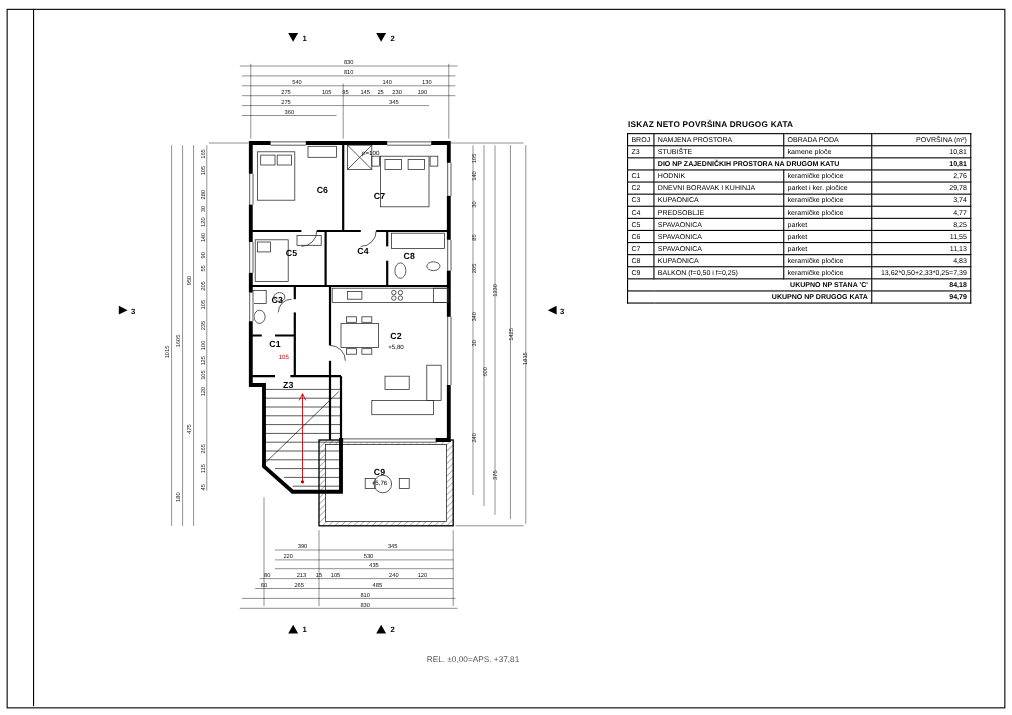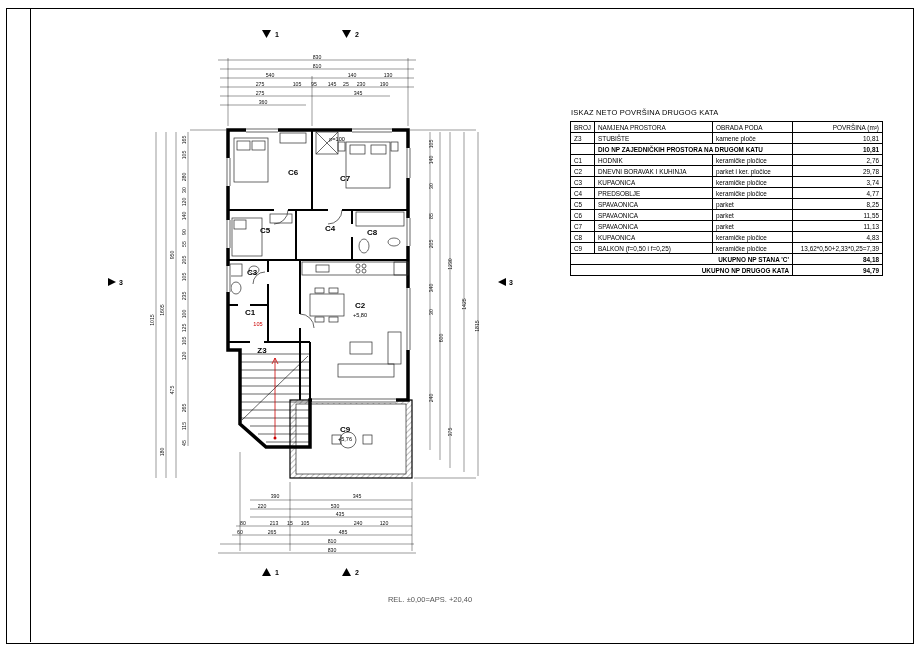--- a/index.html
+++ b/index.html
@@ -8,21 +8,21 @@
   .frame-outer{position:absolute;left:6px;top:8px;width:906px;height:634px;border:1px solid #000;}
   .frame-margin{position:absolute;left:30px;top:8px;height:634px;border-left:1px solid #000;}
   .plan-svg{position:absolute;left:100px;top:20px;width:420px;height:580px;}
   svg{font-family:"Liberation Sans",sans-serif;}
   .dim-label{font-size:5.2px;fill:#111;}
   .room-label{font-size:8px;font-weight:bold;fill:#000;}
   .lvl-label{font-size:5.6px;fill:#000;}
   .marker-num{font-size:7px;font-weight:bold;fill:#000;}
   .red{fill:#c00;}
   .table-block{position:absolute;left:570px;top:108px;width:312px;}
-  .table-title{font-size:7.5px;font-weight:normal;margin:0 0 4px 1px;letter-spacing:.2px;}
+  .table-title{font-size:7.5px;font-weight:bold;margin:0 0 4px 1px;letter-spacing:.2px;}
   table.area{border-collapse:collapse;width:312px;font-size:6.4px;table-layout:fixed;}
   table.area th,table.area td{border:1px solid #000;padding:1px 3px;height:8px;overflow:hidden;
       white-space:nowrap;text-align:left;font-weight:normal;}
   table.area .num{text-align:right;}
   table.area tr.bold td{font-weight:bold;}
   table.area td.right{text-align:right;}
   .rel-note{position:absolute;left:340px;top:595px;width:180px;text-align:center;
             font-size:7.5px;color:#555;}
 </style>
 </head>
@@ -436,14 +436,14 @@
           <td class="num">84,18</td>
         </tr>
         <tr class="bold">
           <td colspan="3" class="right">UKUPNO NP DRUGOG KATA</td>
           <td class="num">94,79</td>
         </tr>
       </tbody>
     </table>
   </div>
 
-  <div class="rel-note">REL. ±0,00=APS. +20,40</div>
+  <div class="rel-note">REL. ±0,00=APS. +37,81</div>
 </div>
 
 </body></html>

